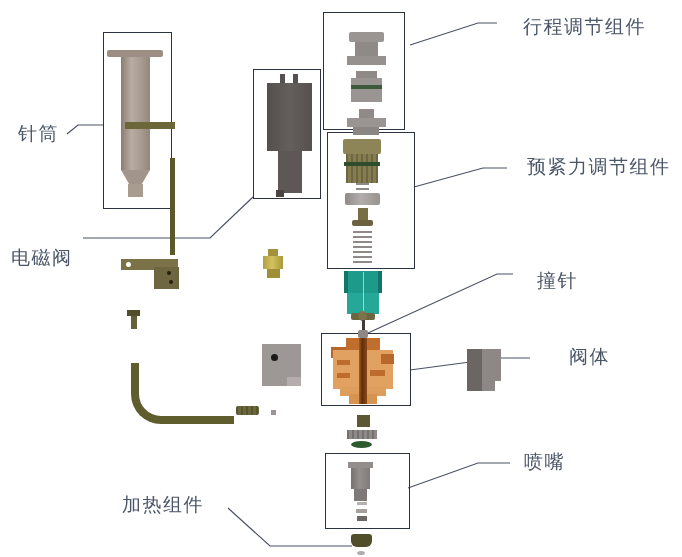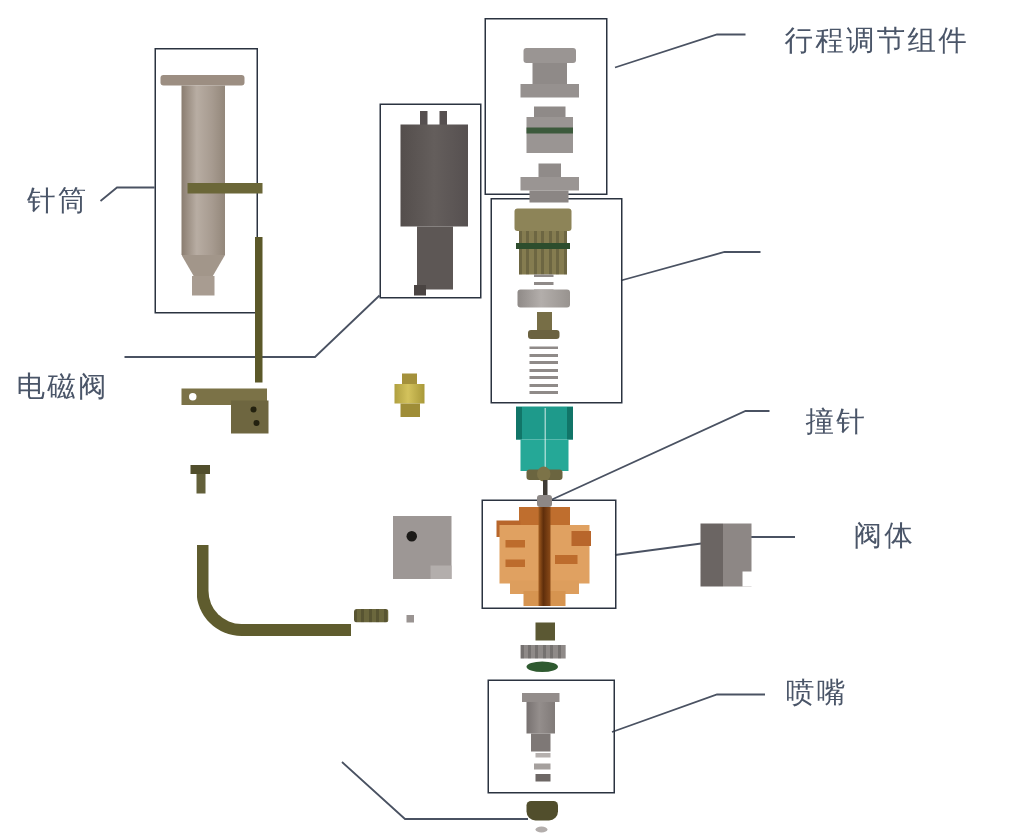--- a/index.html
+++ b/index.html
@@ -122,19 +122,21 @@
   <div class="p" style="left:271px;top:410px;width:5px;height:5px;background:#9a9492;"></div>
 
   <div class="p" style="left:262px;top:344px;width:39px;height:42px;background:#9d9795;"></div>
   <div class="p" style="left:271px;top:354px;width:7px;height:7px;background:#1c1a18;border-radius:50%;"></div>
   <div class="p" style="left:287px;top:377px;width:14px;height:9px;background:#b3aeac;"></div>
 
   <div class="p" style="left:467px;top:349px;width:34px;height:42px;background:linear-gradient(90deg,#6b6563 0 45%,#8d8785 45%);"></div>
   <div class="p" style="left:495px;top:381px;width:7px;height:10px;background:#ffffff;"></div>
 
   <div class="lbl" style="left:523px;top:18px;">行程调节组件</div>
+  <div class="lbl" style="left:527px;top:158px;">预紧力调节组件</div>
   <div class="lbl" style="left:537px;top:272px;">撞针</div>
   <div class="lbl" style="left:569px;top:348px;">阀体</div>
   <div class="lbl" style="left:524px;top:453px;">喷嘴</div>
   <div class="lbl" style="left:18px;top:125px;">针筒</div>
   <div class="lbl" style="left:11px;top:226px;margin-top:23px;">电磁阀</div>
+  <div class="lbl" style="left:122px;top:496px;">加热组件</div>
 
 </div>
 
 </body></html>

